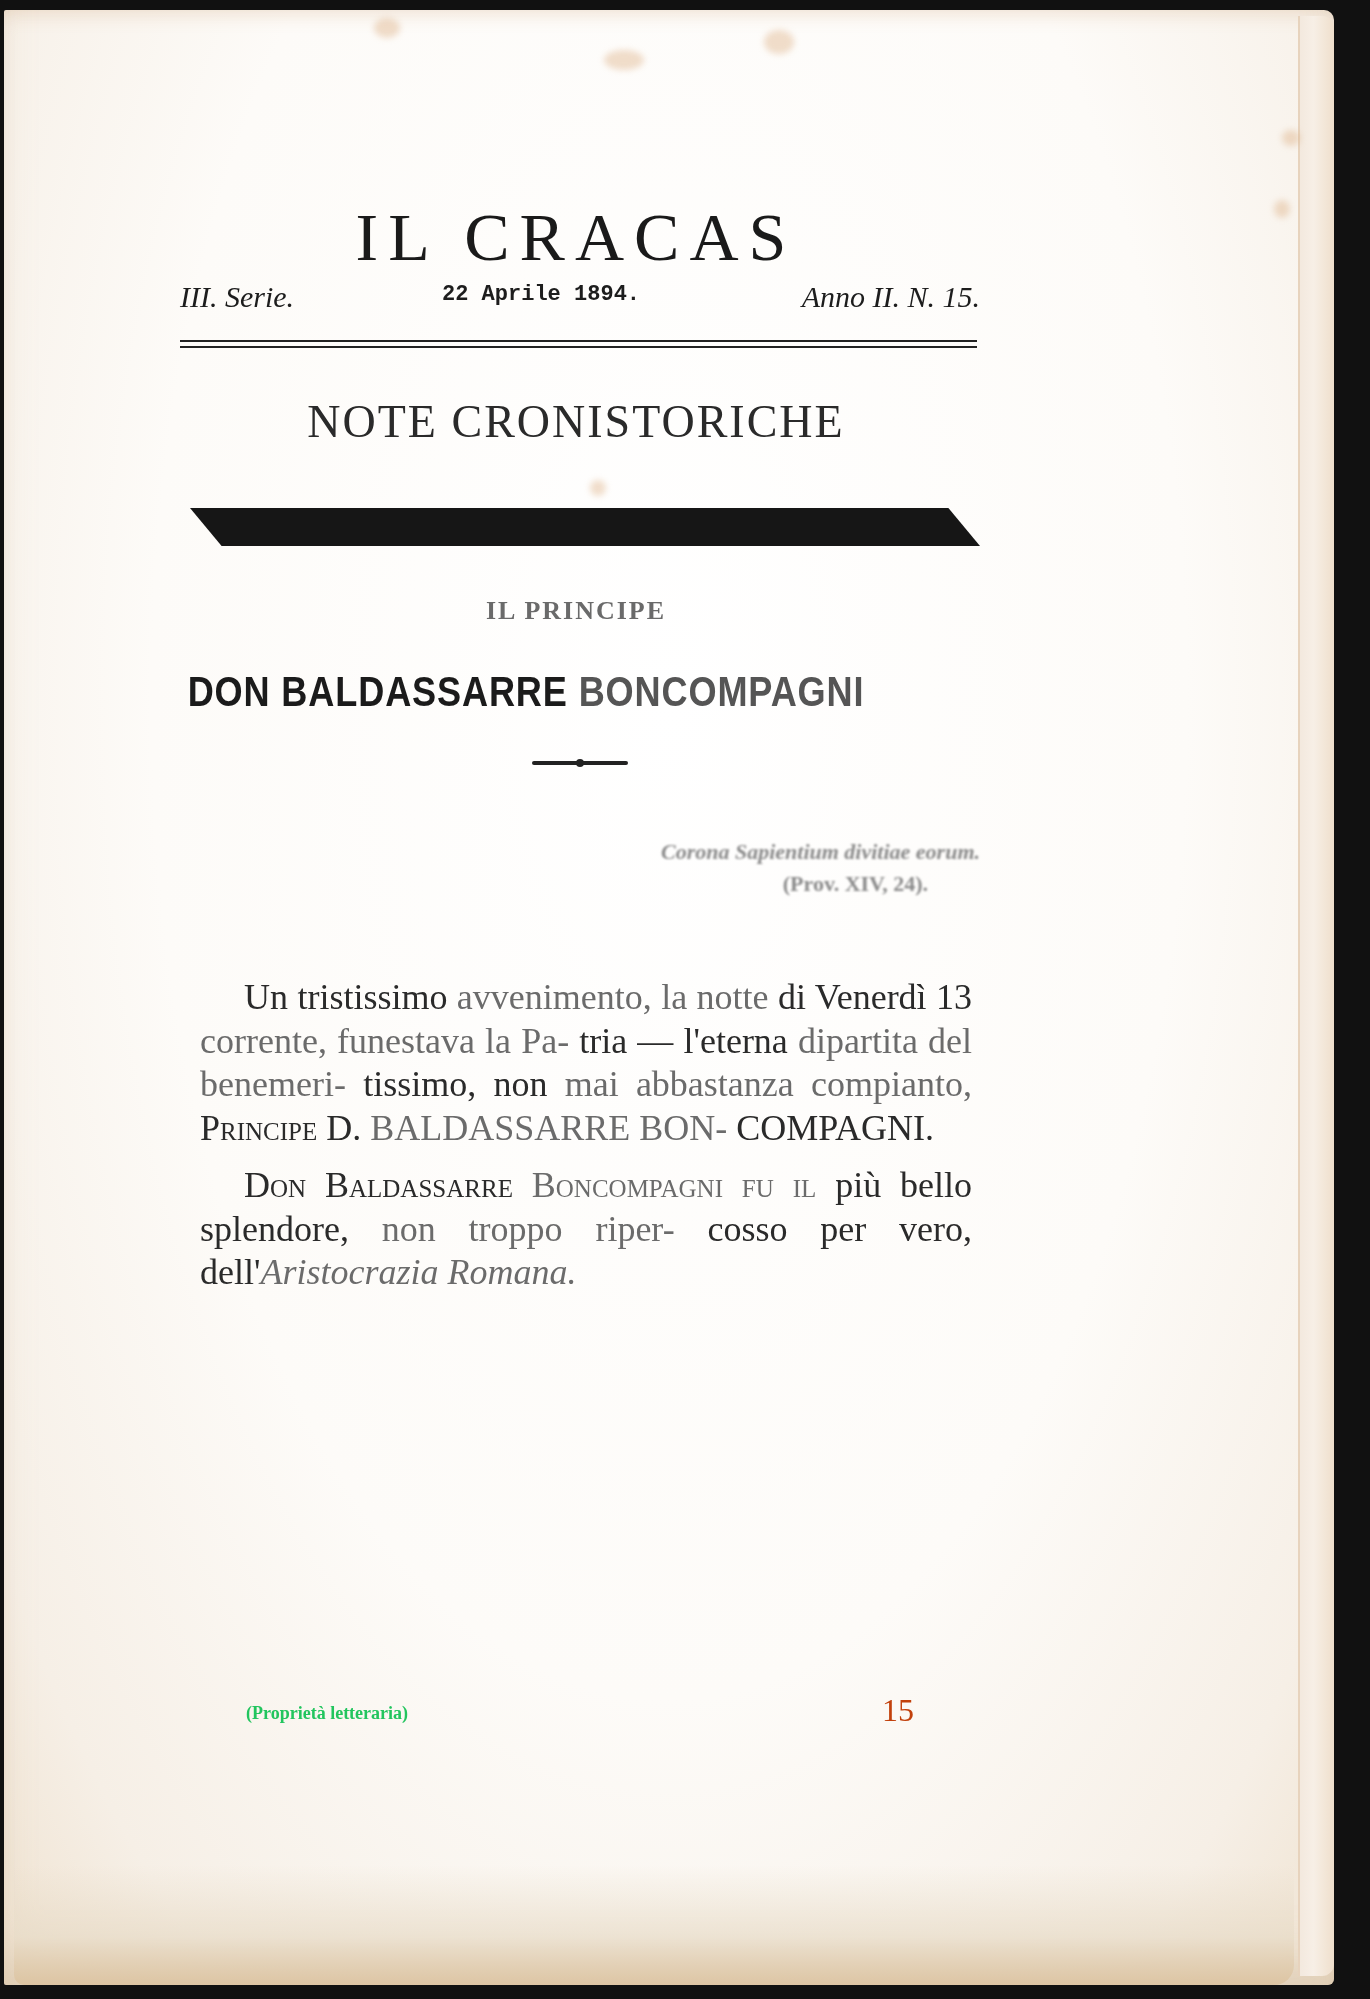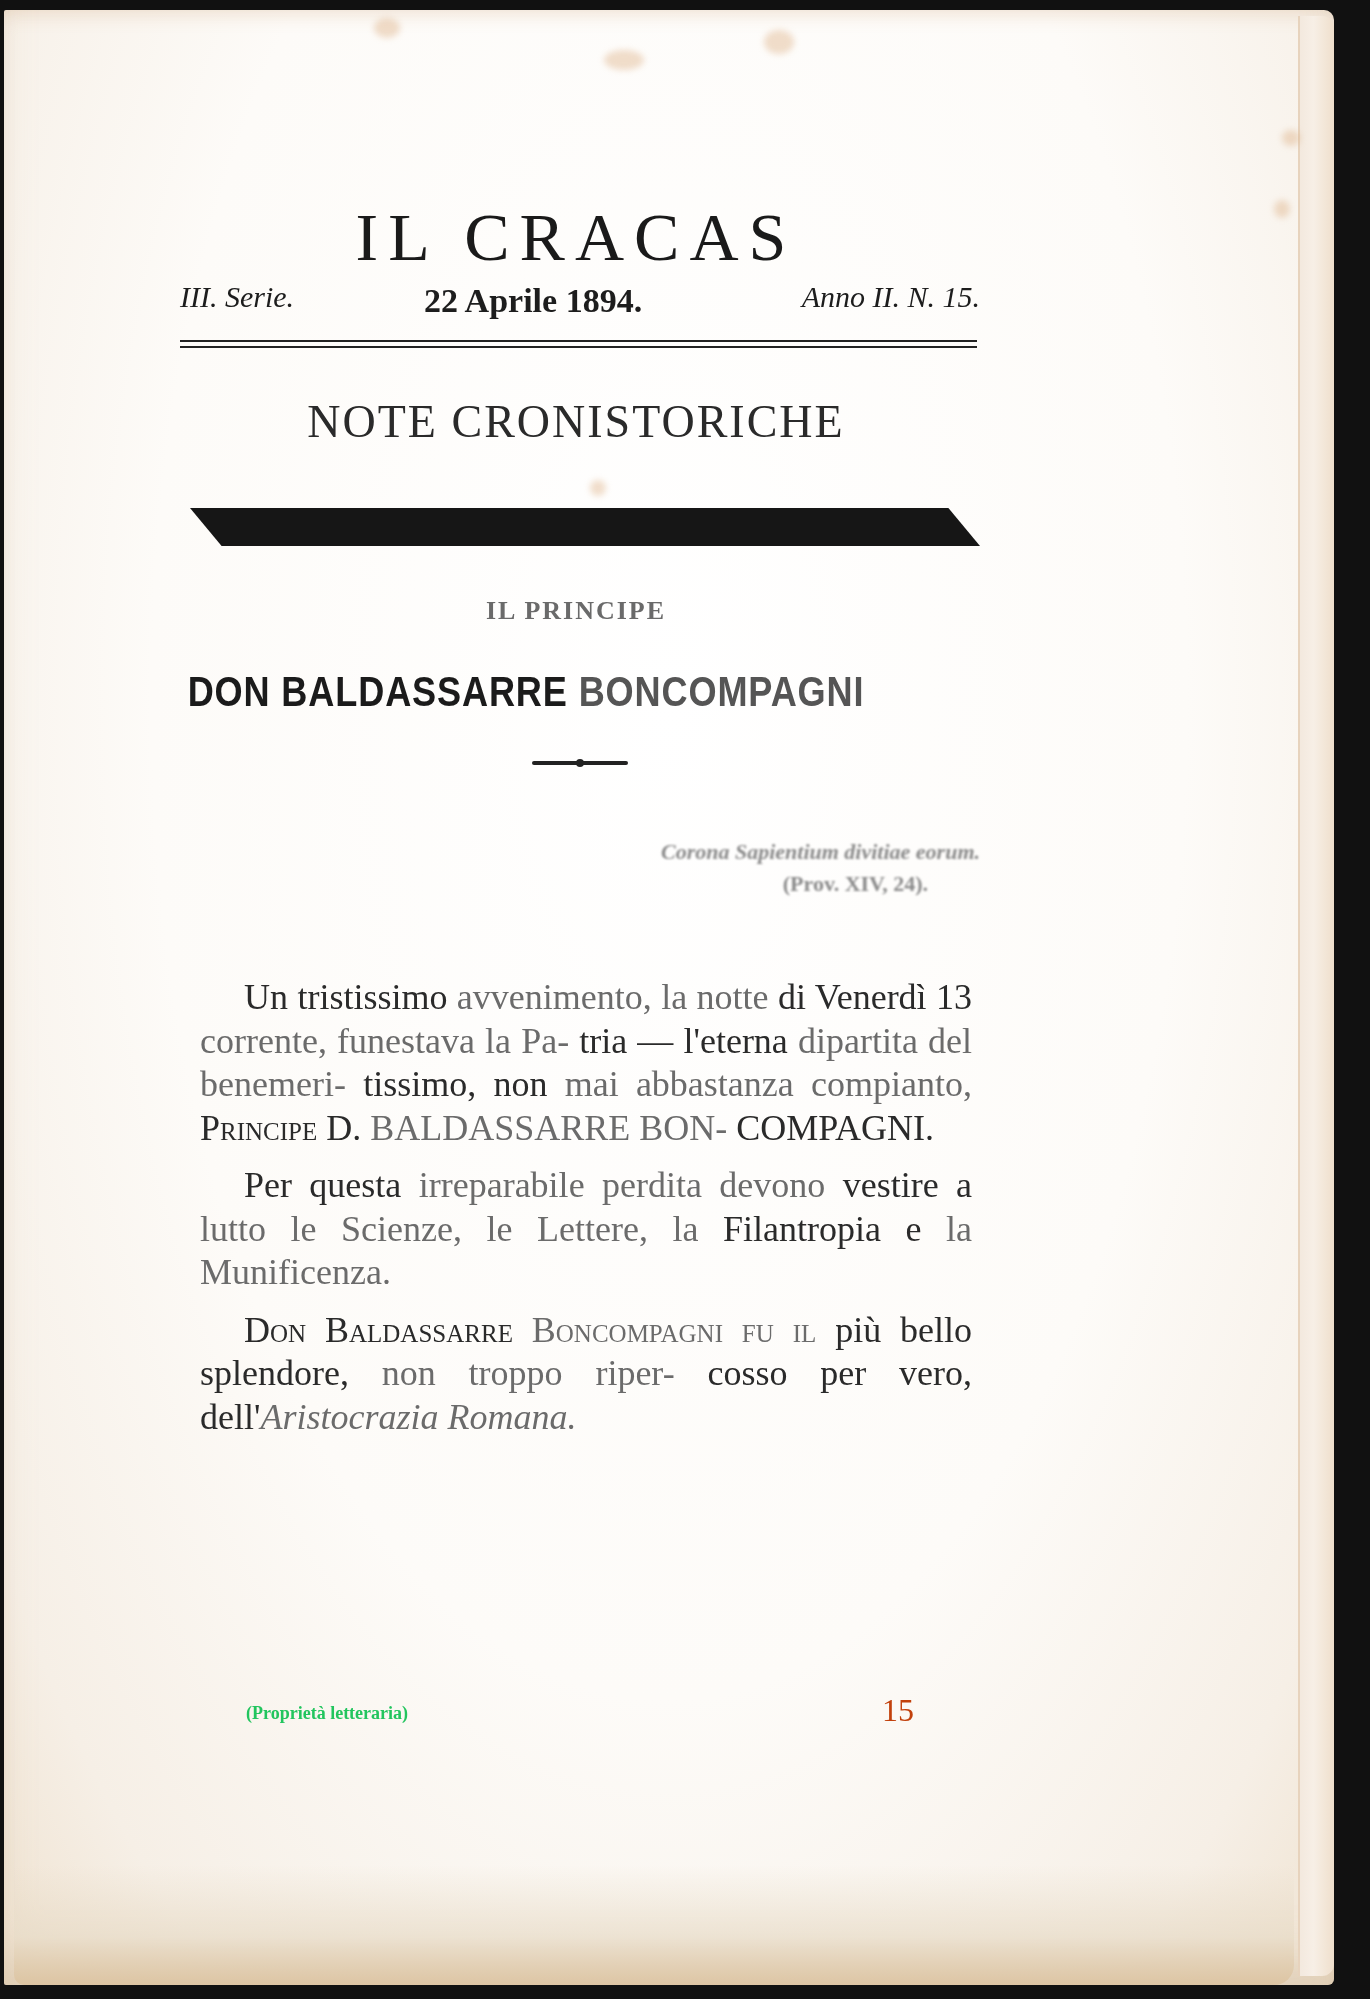--- a/index.html
+++ b/index.html
@@ -28,21 +28,21 @@
     border-radius: 0 0 20px 10px;
   }
 
   .abs { position: absolute; }
   .masthead {
     left: 0; width: 1152px; top: 198px; text-align: center;
     font-family: "Liberation Serif", serif; font-size: 68px; letter-spacing: 10px; color: #1a1a1a;
   }
   .subhead { left: 180px; top: 280px; width: 800px; height: 40px; color: #1d1d1d; }
   .subhead .series { position: absolute; left: 0; top: 0; font-family: "Liberation Serif", serif; font-style: italic; font-size: 30px; }
-  .subhead .date { position: absolute; left: 244px; top: 2px; font-family: Liberation Serif, serif; font-weight: bold; font-size: 34px; }
+  .subhead .date { position: absolute; left: 262px; top: 2px; font-family: Liberation Mono, monospace; font-weight: bold; font-size: 22px; }
   .subhead .issue { position: absolute; right: 0; top: 0; font-family: "Liberation Serif", serif; font-style: italic; font-size: 30px; }
   .rule { left: 180px; width: 797px; height: 2px; background: #222; }
 
   .section-title {
     left: 0; width: 1152px; top: 395px; text-align: center;
     font-family: "Liberation Serif", serif; font-size: 46px; letter-spacing: 2px; color: #2a2a2a;
   }
   .band {
     left: 190px; top: 508px; width: 790px; height: 38px; background: #161616;
     clip-path: polygon(0 0, 96% 0, 100% 100%, 4% 100%);
@@ -113,18 +113,17 @@
 
 <div class="abs ornament"></div>
 
 <div class="abs epigraph">
   <span>Corona Sapientium divitiae eorum.</span>
   <span class="ref">(Prov. XIV, 24).</span>
 </div>
 
 <div class="abs body-text">
   <p id="p0"><span class="">Un tristissimo </span><span class="faint">avvenimento, la notte</span><span class=""> di Venerdì 13 </span><span class="faint">corrente, funestava la Pa-</span><span class=""> tria — l'eterna </span><span class="faint">dipartita del benemeri-</span><span class=""> tissimo, non </span><span class="faint">mai abbastanza compianto,</span><span class="sc"> Principe</span><span class=""> D. </span><span class="faint">BALDASSARRE BON-</span><span class=""> COMPAGNI.</span></p>
-  <p id="p1"><span class="">Per questa </span><span class="faint">irreparabile perdita devono</span><span class=""> vestire a </span><span class="faint">lutto le Scienze, le Lettere, la</span><span class=""> Filantropia e </span><span class="faint">la Munificenza.</span></p>
   <p id="p2"><span class="sc">Don Baldassarre </span><span class="sc faint">Boncompagni fu il</span><span class=""> più bello splendore, </span><span class="faint">non troppo riper-</span><span class=""> cosso per vero, dell'</span><span class="it faint">Aristocrazia Romana.</span></p>
 </div>
 
 <div class="abs footer-left">(Proprietà letteraria)</div>
 <div class="abs footer-page">15</div>
 
 </body></html>

